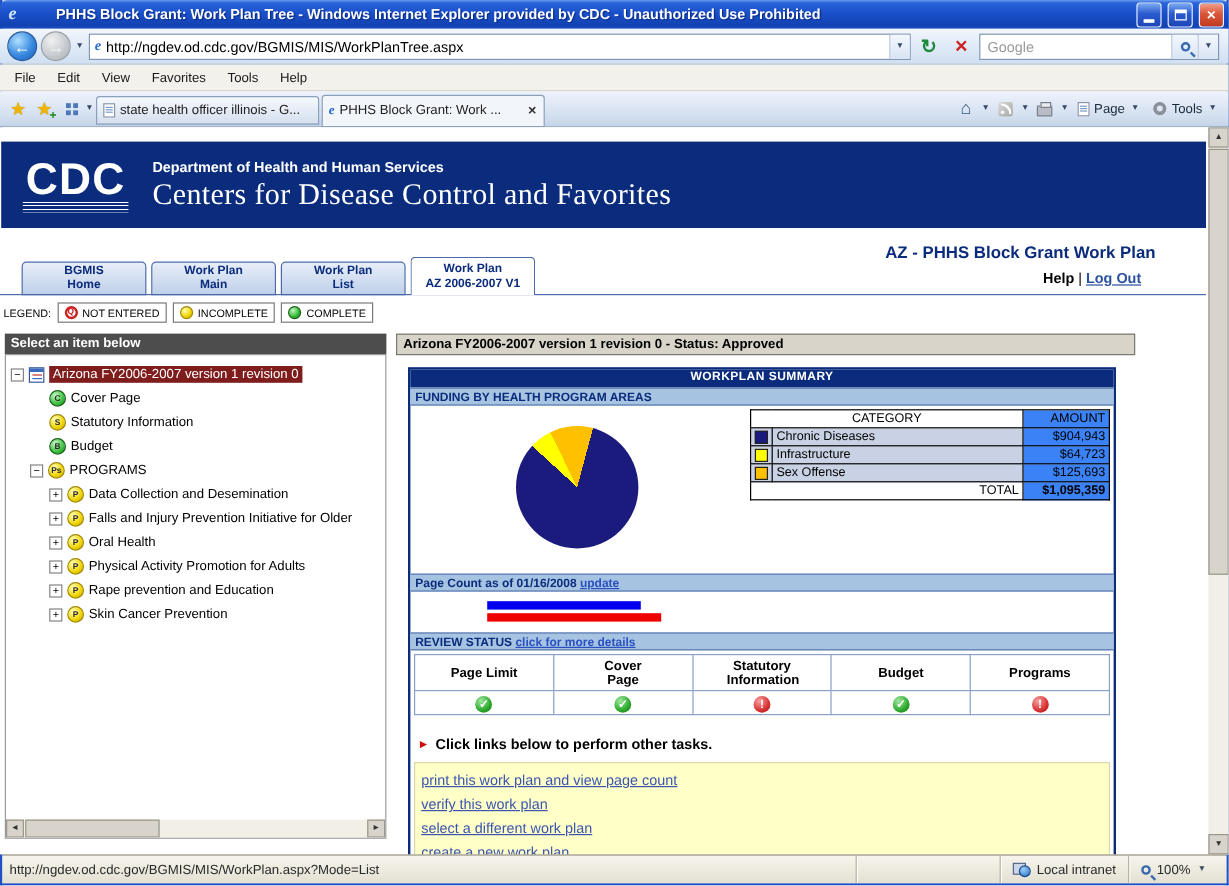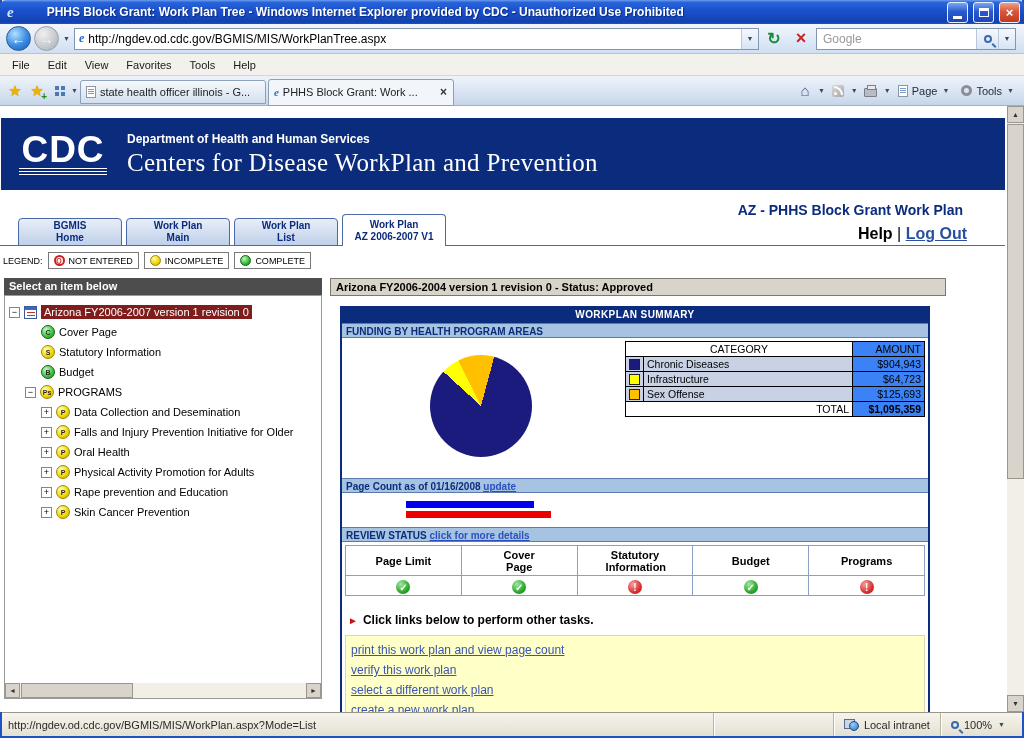--- a/index.html
+++ b/index.html
@@ -71,21 +71,21 @@
   .page{position:absolute;top:0;left:0;width:1007px;height:606px;}
 
   .banner{position:absolute;top:12px;left:1px;width:1004px;height:72px;background:#0b2c7c;display:flex;align-items:center;padding-left:18px;gap:20px;}
   .cdc-logo{display:flex;flex-direction:column;align-items:center;}
   .cdc-text{color:#fff;font-weight:bold;font-size:37px;line-height:35px;letter-spacing:1px;}
   .cdc-lines{width:88px;height:9px;margin-top:1px;background:repeating-linear-gradient(180deg,#fff 0 1px,transparent 1px 3px);}
   .banner-dept{color:#fff;font-size:12px;font-weight:bold;margin-bottom:3px;}
   .banner-org{color:#fff;font-size:25px;font-family:"Liberation Serif",serif;letter-spacing:.3px;}
 
   .wp-title{position:absolute;top:96px;right:44px;font-size:14px;font-weight:bold;color:#0b2c7c;}
-  .help-line{position:absolute;top:119px;right:40px;font-size:16px;color:#000;}
+  .help-line{position:absolute;top:119px;right:56px;font-size:12px;color:#000;}
   .help-link{font-weight:bold;color:#000;text-decoration:none;}
   .logout-link{font-weight:bold;color:#2a50a0;text-decoration:underline;}
 
   .nav-tabs{position:absolute;left:18px;top:108px;height:32px;display:flex;align-items:flex-end;gap:4px;}
   .ptab{width:104px;height:28px;background:linear-gradient(180deg,#e8eef8,#bfd0ea);border:1px solid #4a6aaa;border-radius:4px 4px 0 0;display:flex;flex-direction:column;align-items:center;justify-content:center;font-size:10px;font-weight:bold;color:#0b2c7c;line-height:12px;text-align:center;}
   .ptab.active{background:#fff;height:32px;border-bottom:none;position:relative;z-index:2;}
   .tab-strip-line{position:absolute;left:0;top:139px;width:1005px;height:1px;background:#4a6aaa;z-index:1;}
 
   .legend{position:absolute;left:3px;top:146px;display:flex;align-items:center;gap:5px;font-size:9px;color:#000;}
   .legend-box{display:flex;align-items:center;gap:4px;border:1px solid #7a7a7a;background:#fff;height:17px;padding:0 5px;}
@@ -264,21 +264,21 @@
   <div class="viewport">
     <div class="page">
 
       <div class="banner">
         <div class="cdc-logo">
           <span class="cdc-text">CDC</span>
           <span class="cdc-lines"></span>
         </div>
         <div>
           <div class="banner-dept">Department of Health and Human Services</div>
-          <div class="banner-org">Centers for Disease WorkPlan and Prevention</div>
+          <div class="banner-org">Centers for Disease Control and Favorites</div>
         </div>
       </div>
 
       <div class="wp-title">AZ - PHHS Block Grant Work Plan</div>
       <div class="help-line">
         <a class="help-link">Help</a>
         <span>|</span>
         <a class="logout-link">Log Out</a>
       </div>
 
@@ -373,21 +373,21 @@
           <span class="tlabel">Skin Cancer Prevention</span>
         </div>
         <div class="h-scroll">
           <span class="scroll-btn">◄</span>
           <span class="h-thumb"></span>
           <span class="h-spacer"></span>
           <span class="scroll-btn">►</span>
         </div>
       </div>
 
-      <div class="rp-status">Arizona FY2006-2004 version 1 revision 0 - Status: Approved</div>
+      <div class="rp-status">Arizona FY2006-2007 version 1 revision 0 - Status: Approved</div>
 
       <div class="summary-box">
         <div class="sb-title">WORKPLAN SUMMARY</div>
 
         <div class="sec-hdr">FUNDING BY HEALTH PROGRAM AREAS</div>
         <div class="funding">
           <div class="pie" style="background: conic-gradient(from 15deg, rgb(27, 27, 126) 0deg, rgb(27, 27, 126) 297.418deg, rgb(255, 255, 0) 297.418deg, rgb(255, 255, 0) 318.69deg, rgb(255, 192, 0) 318.69deg, rgb(255, 192, 0) 360deg);"></div>
           <table class="ftable">
             <tbody>
                 <tr>

